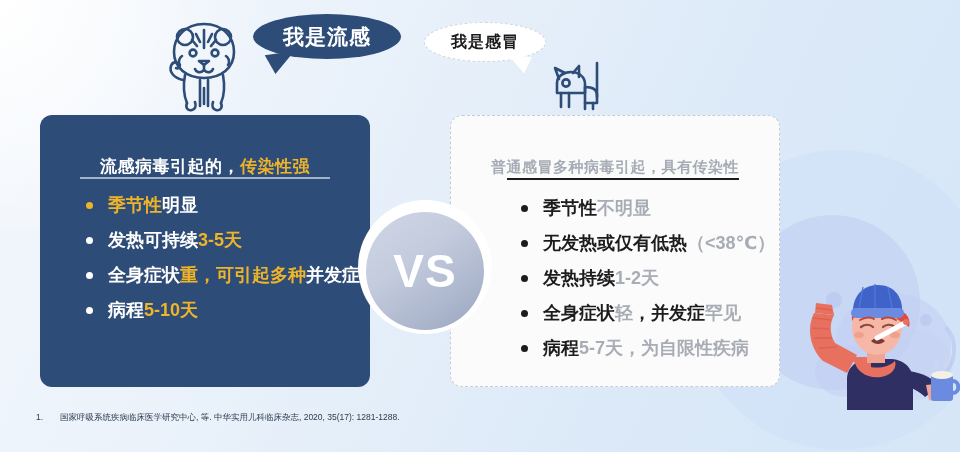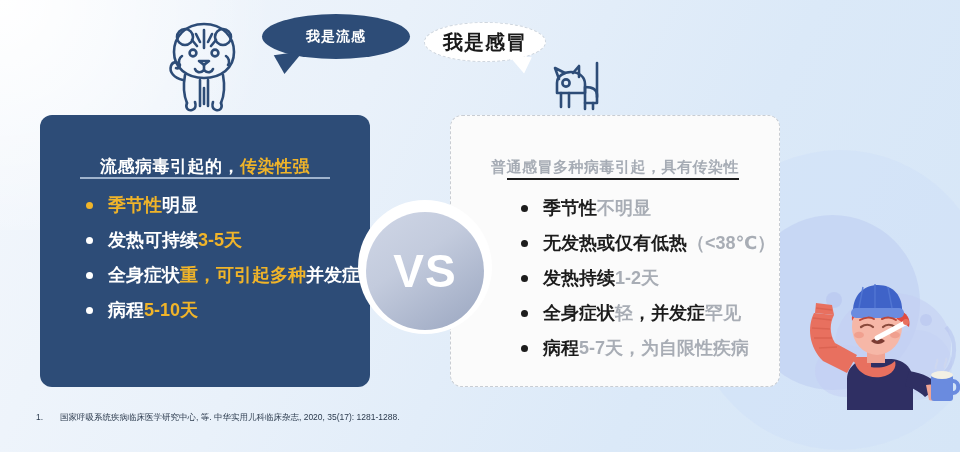--- a/index.html
+++ b/index.html
@@ -22,31 +22,31 @@
   .corner-fade{position:absolute;left:0;top:0;width:300px;height:230px;
     background:radial-gradient(circle at 0 0,#ffffff 0%,rgba(255,255,255,0) 72%);}
 
   
   .tiger{position:absolute;left:152px;top:18px;width:104px;height:100px;}
   .cat{position:absolute;left:545px;top:57px;width:70px;height:62px;}
 
   .bubble{position:absolute;display:flex;align-items:center;justify-content:center;
           font-weight:bold;letter-spacing:1px;}
   .bubble-flu{
-    left:262px;top:14px;width:148px;height:45px;border-radius:50%;
-    background:#2d4c77;color:#ffffff;font-size:14px;
+    left:253px;top:14px;width:148px;height:45px;border-radius:50%;
+    background:#2d4c77;color:#ffffff;font-size:21px;
   }
   .bubble-flu .tail{
     position:absolute;left:13px;bottom:-14px;width:0;height:0;
     border-left:8px solid transparent;border-right:22px solid transparent;
     border-top:20px solid #2d4c77;transform:rotate(-8deg);
   }
   .bubble-cold{
     left:424px;top:22px;width:120px;height:38px;border-radius:50%;
-    background:#ffffff;color:#1a1a1a;font-size:20px;
+    background:#ffffff;color:#1a1a1a;font-size:16px;
     border:1px dashed #cfd6de;
   }
   .bubble-cold .tail2{
     position:absolute;right:14px;bottom:-12px;width:0;height:0;
     border-left:18px solid transparent;border-right:6px solid transparent;
     border-top:17px solid #ffffff;transform:rotate(6deg);
   }
 
   
   .panel{position:absolute;box-sizing:border-box;}

